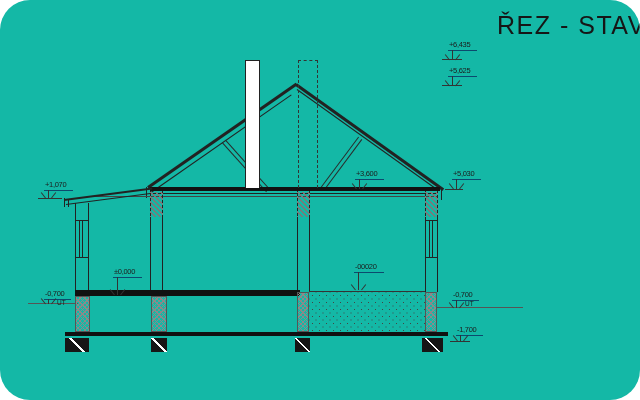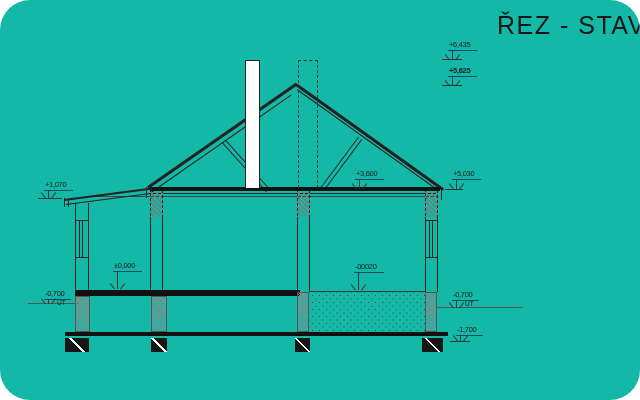--- a/index.html
+++ b/index.html
@@ -119,21 +119,21 @@
   <div class="foot" style="left:295px;top:338px;width:15px;height:14px;"></div>
   <div class="foot" style="left:422px;top:338px;width:21px;height:14px;"></div>
 
   <div class="lm" style="left:448px;top:41px;">
     <span class="t">+6,435</span>
     <span class="stem" style="height:9px;"></span>
     <span class="v" style="top:12.5px;"></span>
     <span class="ref" style="left:-6px;top:18px;width:20px;"></span>
   </div>
 
-  <div class="lm" style="left:448px;top:67px;font-weight:bold;">
+  <div class="lm" style="left:448px;top:67px;">
     <span class="t">+5,625</span>
     <span class="stem" style="height:9px;"></span>
     <span class="v" style="top:12.5px;"></span>
     <span class="ref" style="left:-6px;top:18px;width:20px;"></span>
   </div>
 
   <div class="lm" style="left:44px;top:181px;">
     <span class="t">+1,070</span>
     <span class="stem" style="height:7.5px;"></span>
     <span class="v" style="top:10.5px;"></span>
@@ -146,21 +146,21 @@
     <span class="v" style="top:12.5px;"></span>
   </div>
 
   <div class="lm" style="left:452px;top:170px;">
     <span class="t">+5,030</span>
     <span class="stem" style="height:10px;"></span>
     <span class="v" style="top:13px;"></span>
     <span class="ref" style="left:-7px;top:19px;width:18px;"></span>
   </div>
 
-  <div class="lm" style="left:113px;top:262px;">
+  <div class="lm" style="left:113px;top:268px;">
     <span class="t">±0,000</span>
     <span class="stem" style="height:18px;"></span>
     <span class="v" style="top:21px;"></span>
   </div>
 
   <div class="lm" style="left:354px;top:263px;">
     <span class="t">-00020</span>
     <span class="stem" style="height:17.5px;"></span>
     <span class="v" style="top:20.5px;"></span>
   </div>

